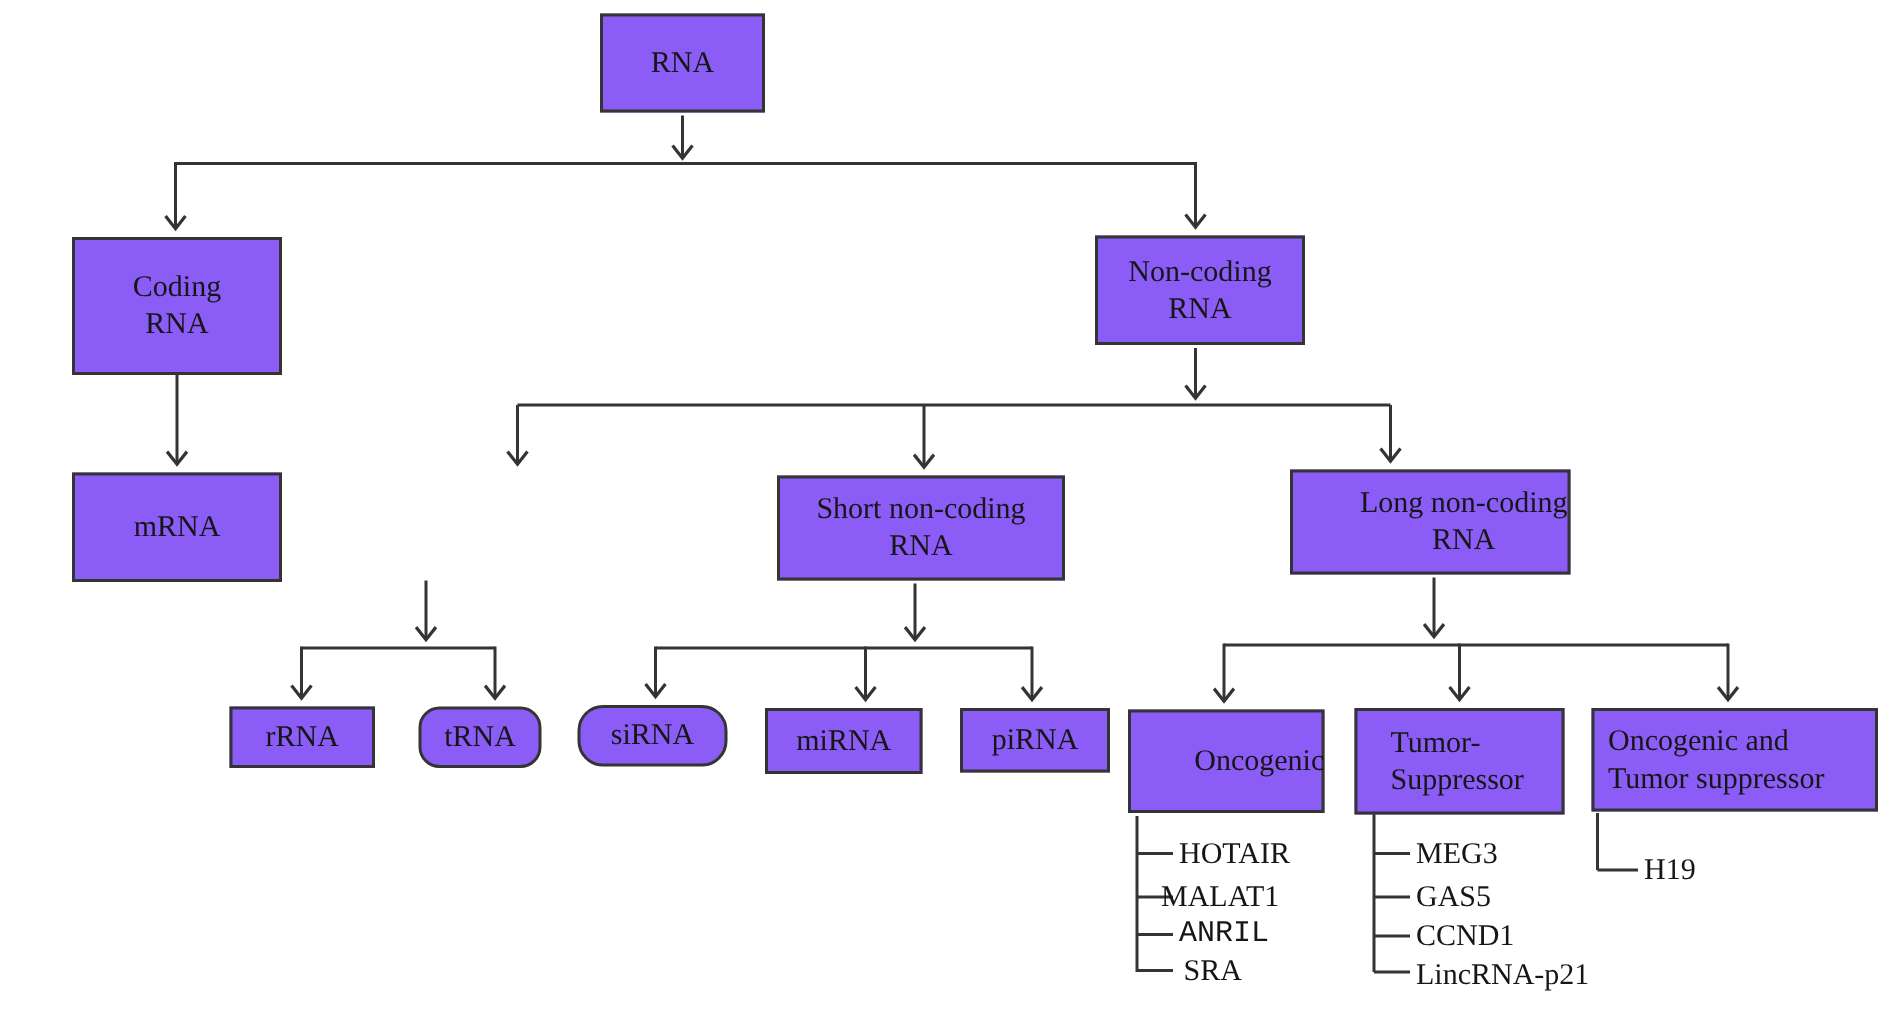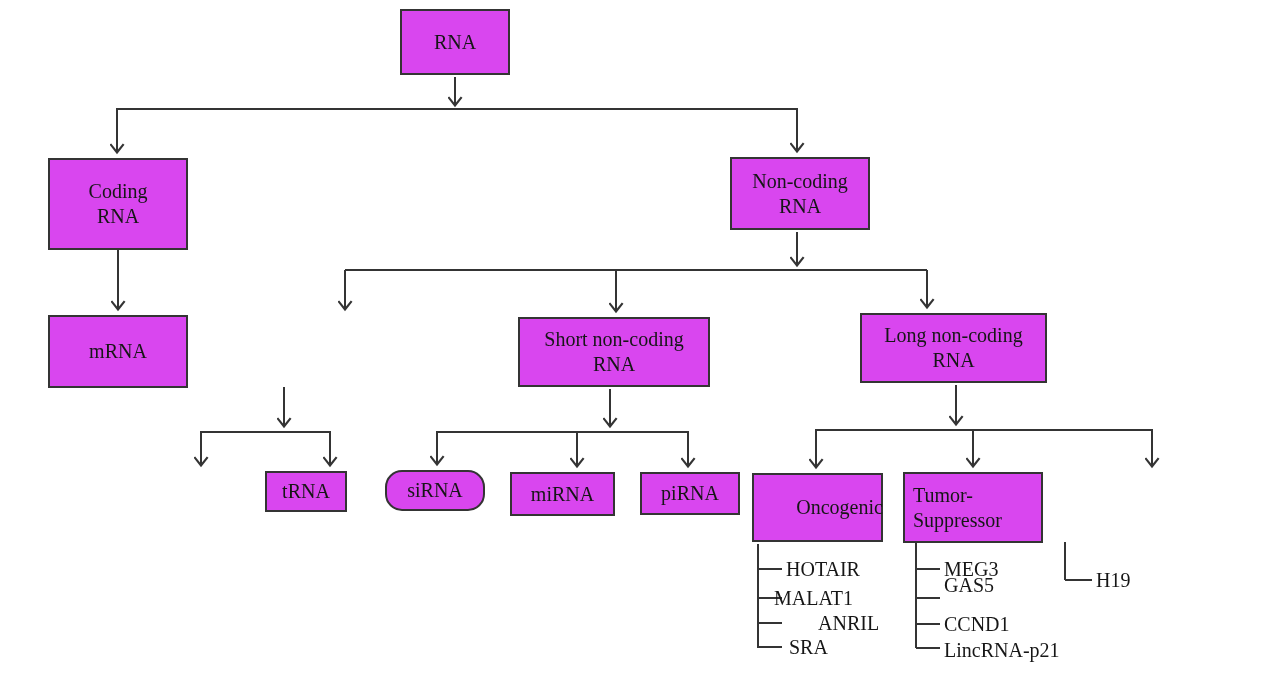--- a/index.html
+++ b/index.html
@@ -19,21 +19,21 @@
   .wires {
     position: absolute;
     left: 0; top: 0;
     width: 1269px;
     height: 677px;
   }
   .node {
     position: absolute;
     box-sizing: border-box;
     border: 2px solid #343434;
-    background: #d946ef;
+    background: #8b5cf6;
     display: flex;
     align-items: center;
     justify-content: center;
     font-size: 20px;
     line-height: 25px;
   }
   .node .label {
     white-space: pre-line;
     text-align: center;
   }
@@ -127,57 +127,64 @@
     <span class="label">Non-coding
 RNA</span>
   </div>
 
 
   <div class="node" style="left:518px; top:317px; width:192px; height:70px;">
     <span class="label">Short non-coding
 RNA</span>
   </div>
 
-  <div class="node" style="left:860px; top:313px; width:187px; height:70px;">
+  <div class="node" style="left:860px; top:313px; width:187px; height:70px;justify-content:flex-end;">
     <span class="label">Long non-coding
 RNA</span>
   </div>
 
+  <div class="node" style="left:153px; top:471px; width:97px; height:41px;">
+    <span class="label">rRNA</span>
+  </div>
 
-  <div class="node" style="left:265px; top:471px; width:82px; height:41px;">
+  <div class="node" style="left:279px; top:471px; width:82px; height:41px;border-radius:14px;">
     <span class="label">tRNA</span>
   </div>
 
   <div class="node" style="left:385px; top:470px; width:100px; height:41px;border-radius:17px;">
     <span class="label">siRNA</span>
   </div>
 
   <div class="node" style="left:640px; top:472px; width:100px; height:43px;">
     <span class="label">piRNA</span>
   </div>
 
   <div class="node" style="left:510px; top:472px; width:105px; height:44px;">
     <span class="label">miRNA</span>
   </div>
 
   <div class="node" style="left:752px; top:473px; width:131px; height:69px;padding-left:44px;">
     <span class="label">Oncogenic</span>
   </div>
 
-  <div class="node align-left" style="left:903px; top:472px; width:140px; height:71px; padding-left:8px;">
+  <div class="node align-left" style="left:903px; top:472px; width:140px; height:71px; padding-left:22px;">
     <span class="label">Tumor-
 Suppressor</span>
   </div>
 
+  <div class="node align-left" style="left:1061px; top:472px; width:191px; height:69px; padding-left:9px;">
+    <span class="label">Oncogenic and
+Tumor suppressor</span>
+  </div>
 
   <div class="gene" style="left:786px; top:558px;">HOTAIR</div>
   <div class="gene" style="left:774px; top:587px;">MALAT1</div>
-  <div class="gene" style="left:818px; top:612px;">ANRIL</div>
+  <div class="gene" style="left:786px; top:612px;font-family:Liberation Mono, monospace;">ANRIL</div>
   <div class="gene" style="left:789px; top:636px;">SRA</div>
 
   <div class="gene" style="left:944px; top:558px;">MEG3</div>
-  <div class="gene" style="left:944px; top:574px;">GAS5</div>
+  <div class="gene" style="left:944px; top:587px;">GAS5</div>
   <div class="gene" style="left:944px; top:613px;">CCND1</div>
   <div class="gene" style="left:944px; top:639px;">LincRNA-p21</div>
 
   <div class="gene" style="left:1096px; top:569px;">H19</div>
 
 </div>
 
 </body></html>

